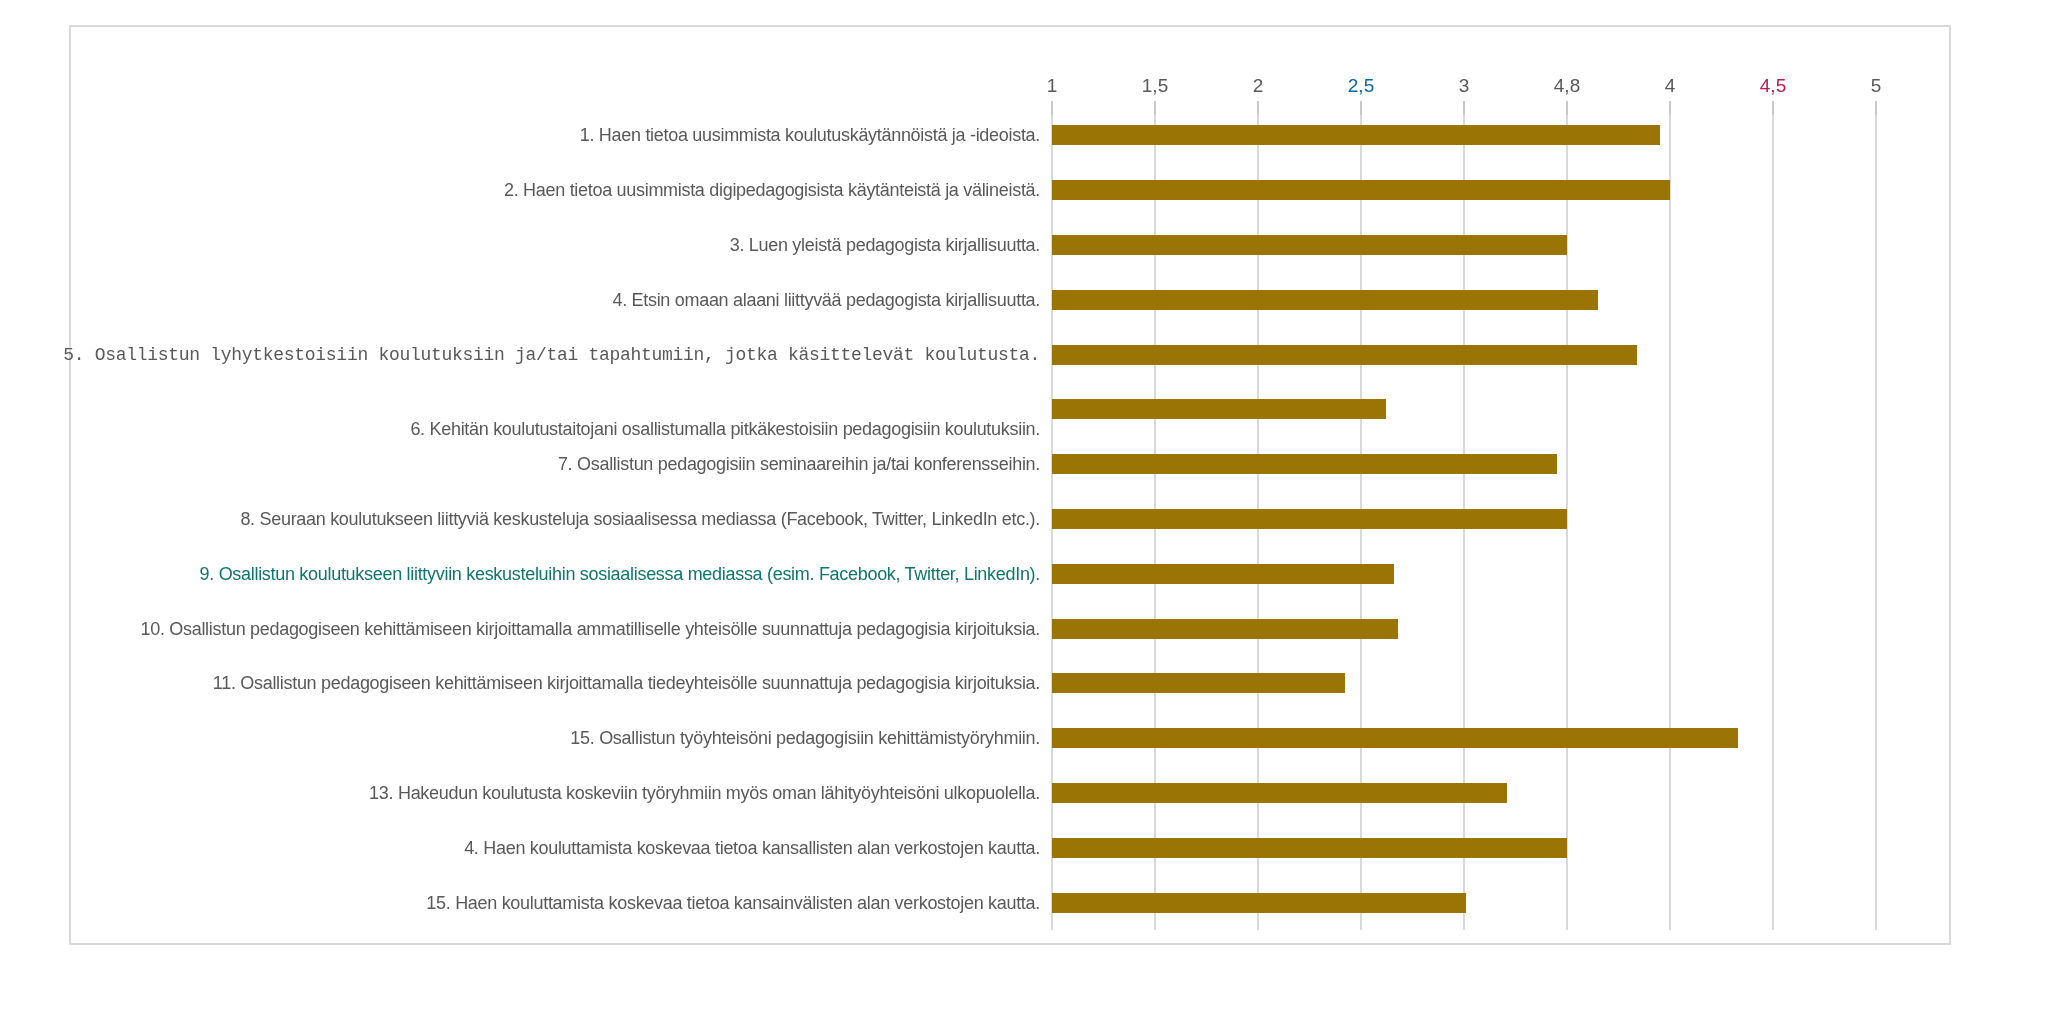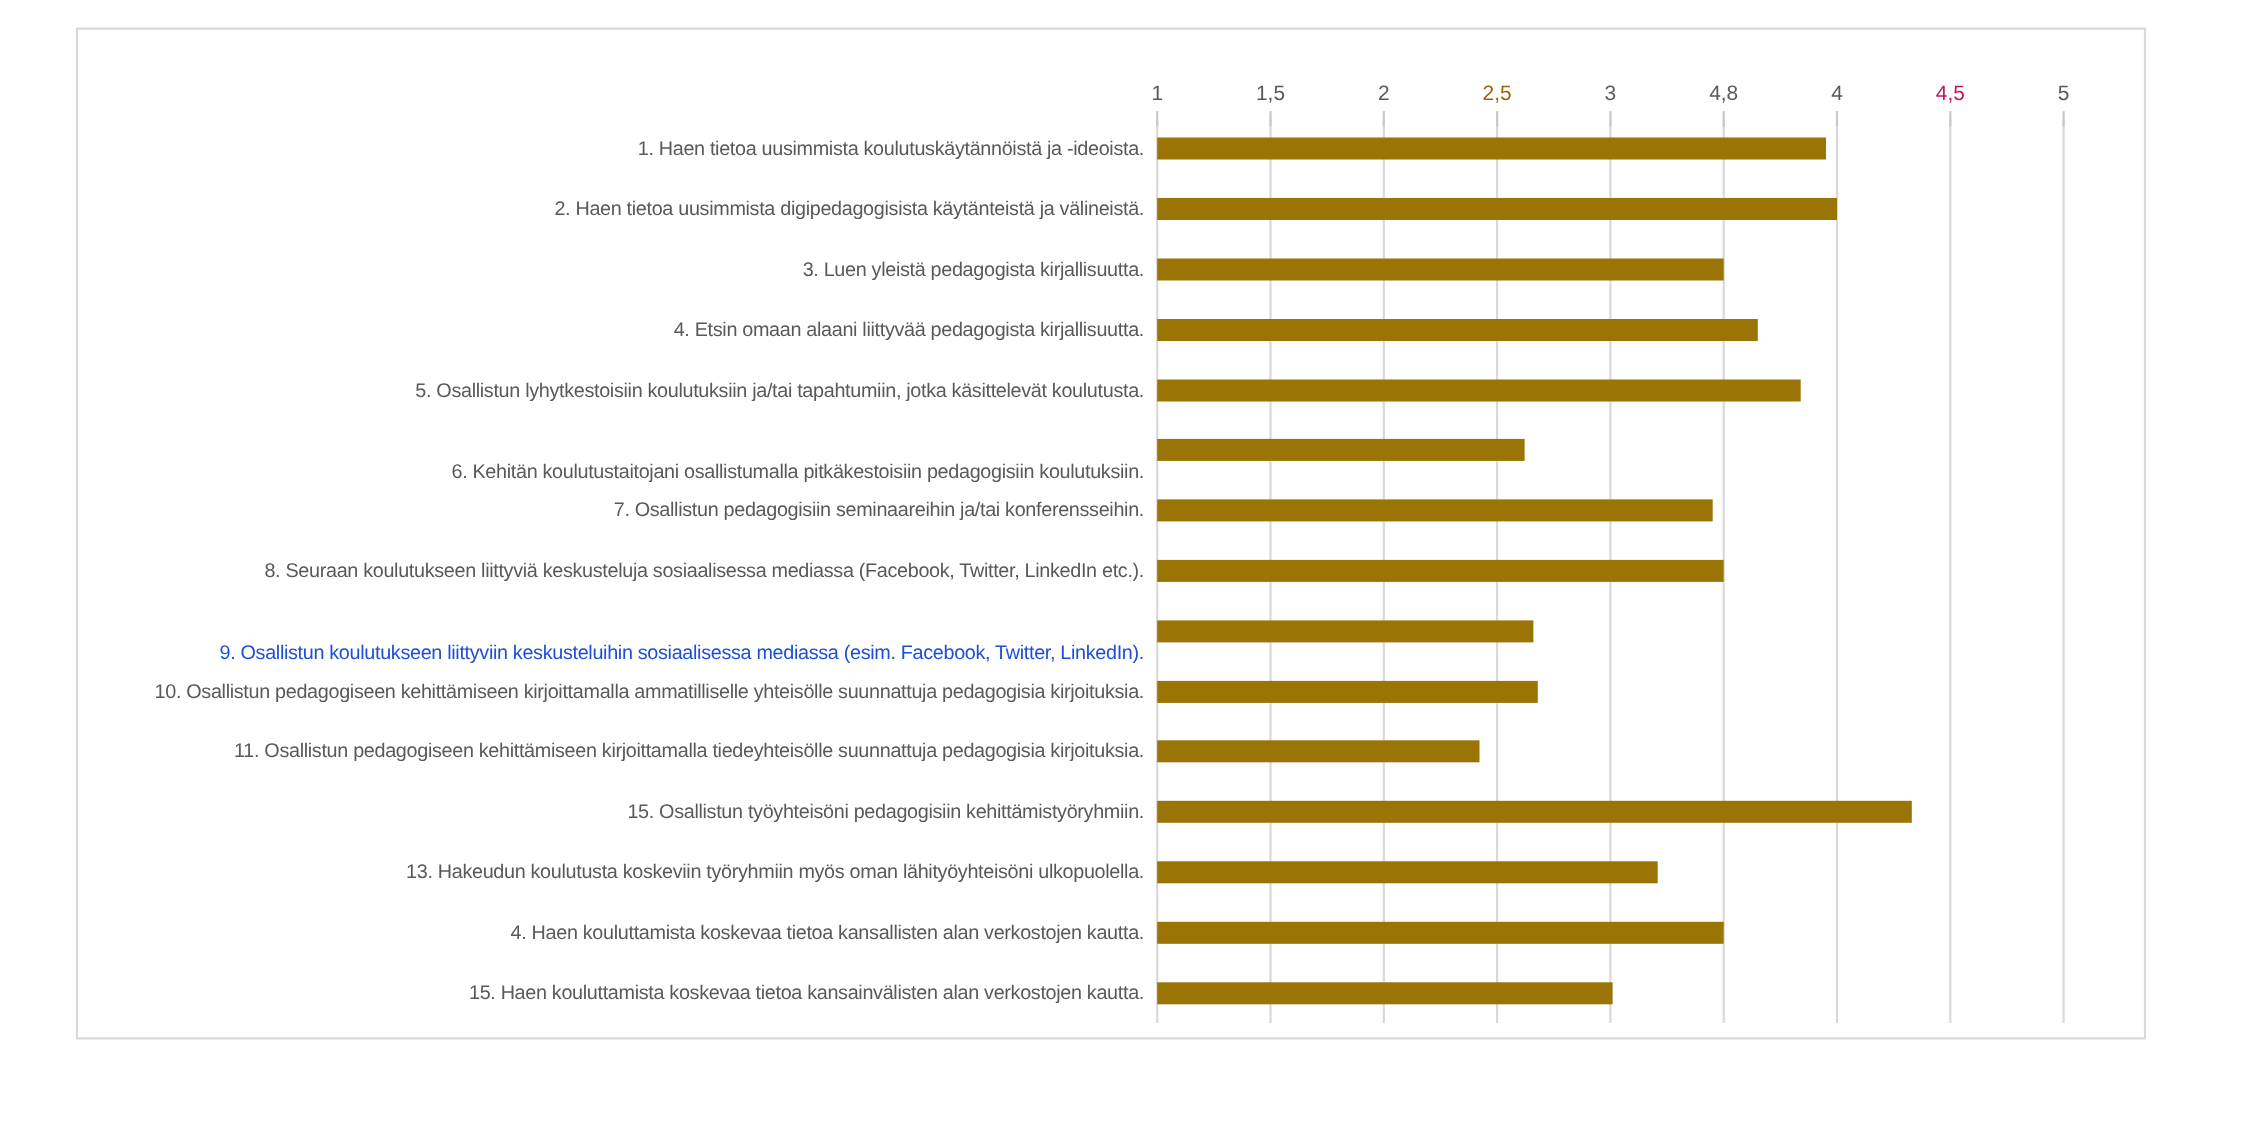--- a/index.html
+++ b/index.html
@@ -66,21 +66,21 @@
       <div class="gridline" style="left: 1875px; top: 108px; height: 822px; background: rgb(217, 217, 217);"></div>
     </div>
   <div id="xaxis">
       <div class="tick-mark" style="left: 1051px; top: 101px; height: 14px; background: rgb(201, 201, 201);"></div>
       <div class="tick-label" style="left: 1052px; top: 75px; color: rgb(89, 89, 89);">1</div>
       <div class="tick-mark" style="left: 1154px; top: 101px; height: 14px; background: rgb(201, 201, 201);"></div>
       <div class="tick-label" style="left: 1155px; top: 75px; color: rgb(89, 89, 89);">1,5</div>
       <div class="tick-mark" style="left: 1257px; top: 101px; height: 14px; background: rgb(201, 201, 201);"></div>
       <div class="tick-label" style="left: 1258px; top: 75px; color: rgb(89, 89, 89);">2</div>
       <div class="tick-mark" style="left: 1360px; top: 101px; height: 14px; background: rgb(201, 201, 201);"></div>
-      <div class="tick-label" style="left: 1361px; top: 75px; color: #a16207;">2,5</div>
+      <div class="tick-label" style="left: 1361px; top: 75px; color: #0369a1;">2,5</div>
       <div class="tick-mark" style="left: 1463px; top: 101px; height: 14px; background: rgb(201, 201, 201);"></div>
       <div class="tick-label" style="left: 1464px; top: 75px; color: rgb(89, 89, 89);">3</div>
       <div class="tick-mark" style="left: 1566px; top: 101px; height: 14px; background: rgb(201, 201, 201);"></div>
       <div class="tick-label" style="left: 1567px; top: 75px; color: rgb(89, 89, 89);">4,8</div>
       <div class="tick-mark" style="left: 1669px; top: 101px; height: 14px; background: rgb(201, 201, 201);"></div>
       <div class="tick-label" style="left: 1670px; top: 75px; color: rgb(89, 89, 89);">4</div>
       <div class="tick-mark" style="left: 1772px; top: 101px; height: 14px; background: rgb(201, 201, 201);"></div>
       <div class="tick-label" style="left: 1773px; top: 75px; color: #be185d;">4,5</div>
       <div class="tick-mark" style="left: 1875px; top: 101px; height: 14px; background: rgb(201, 201, 201);"></div>
       <div class="tick-label" style="left: 1876px; top: 75px; color: rgb(89, 89, 89);">5</div>
@@ -100,25 +100,25 @@
       <div class="bar" style="left: 1052px; top: 728.2px; width: 685.98px; height: 20px; background: rgb(154, 117, 6);"></div>
       <div class="bar" style="left: 1052px; top: 783px; width: 455.26px; height: 20px; background: rgb(154, 117, 6);"></div>
       <div class="bar" style="left: 1052px; top: 837.8px; width: 515px; height: 20px; background: rgb(154, 117, 6);"></div>
       <div class="bar" style="left: 1052px; top: 892.6px; width: 414.06px; height: 20px; background: rgb(154, 117, 6);"></div>
     </div>
   <div id="cats">
       <div class="cat-label" style="right: 1010px; top: 135.4px; color: rgb(89, 89, 89);">1. Haen tietoa uusimmista koulutuskäytännöistä ja -ideoista.</div>
       <div class="cat-label" style="right: 1010px; top: 190.2px; color: rgb(89, 89, 89);">2. Haen tietoa uusimmista digipedagogisista käytänteistä ja välineistä.</div>
       <div class="cat-label" style="right: 1010px; top: 245px; color: rgb(89, 89, 89);">3. Luen yleistä pedagogista kirjallisuutta.</div>
       <div class="cat-label" style="right: 1010px; top: 299.8px; color: rgb(89, 89, 89);">4. Etsin omaan alaani liittyvää pedagogista kirjallisuutta.</div>
-      <div class="cat-label" style="right: 1010px; top: 354.6px; color: rgb(89, 89, 89);">5. Osallistun lyhytkestoisiin koulutuksiin ja/tai tapahtumiin, jotka käsittelevät koulutusta.</div>
+      <div class="cat-label" style="right: 1010px; top: 354.6px; color: rgb(89, 89, 89); font-family: Liberation Mono, monospace;">5. Osallistun lyhytkestoisiin koulutuksiin ja/tai tapahtumiin, jotka käsittelevät koulutusta.</div>
       <div class="cat-label" style="right: 1010px; top: 429px; color: rgb(89, 89, 89); margin-left: 42px;">6. Kehitän koulutustaitojani osallistumalla pitkäkestoisiin pedagogisiin koulutuksiin.</div>
       <div class="cat-label" style="right: 1010px; top: 464.2px; color: rgb(89, 89, 89); text-align: center;">7. Osallistun pedagogisiin seminaareihin ja/tai konferensseihin.</div>
       <div class="cat-label" style="right: 1010px; top: 519px; color: rgb(89, 89, 89);">8. Seuraan koulutukseen liittyviä keskusteluja sosiaalisessa mediassa (Facebook, Twitter, LinkedIn etc.).</div>
-      <div class="cat-label" style="right: 1010px; top: 594px; color: #1d4ed8;">9. Osallistun koulutukseen liittyviin keskusteluihin sosiaalisessa mediassa (esim. Facebook, Twitter, LinkedIn).</div>
+      <div class="cat-label" style="right: 1010px; top: 574px; color: #0f766e;">9. Osallistun koulutukseen liittyviin keskusteluihin sosiaalisessa mediassa (esim. Facebook, Twitter, LinkedIn).</div>
       <div class="cat-label" style="right: 1010px; top: 628.6px; color: rgb(89, 89, 89);">10. Osallistun pedagogiseen kehittämiseen kirjoittamalla ammatilliselle yhteisölle suunnattuja pedagogisia kirjoituksia.</div>
       <div class="cat-label" style="right: 1010px; top: 683.4px; color: rgb(89, 89, 89);">11. Osallistun pedagogiseen kehittämiseen kirjoittamalla tiedeyhteisölle suunnattuja pedagogisia kirjoituksia.</div>
       <div class="cat-label" style="right: 1010px; top: 738.2px; color: rgb(89, 89, 89);">15. Osallistun työyhteisöni pedagogisiin kehittämistyöryhmiin.</div>
       <div class="cat-label" style="right: 1010px; top: 793px; color: rgb(89, 89, 89);">13. Hakeudun koulutusta koskeviin työryhmiin myös oman lähityöyhteisöni ulkopuolella.</div>
       <div class="cat-label" style="right: 1010px; top: 847.8px; color: rgb(89, 89, 89);">4. Haen kouluttamista koskevaa tietoa kansallisten alan verkostojen kautta.</div>
       <div class="cat-label" style="right: 1010px; top: 902.6px; color: rgb(89, 89, 89);">15. Haen kouluttamista koskevaa tietoa kansainvälisten alan verkostojen kautta.</div>
     </div>
 </div>
 
 </body></html>

